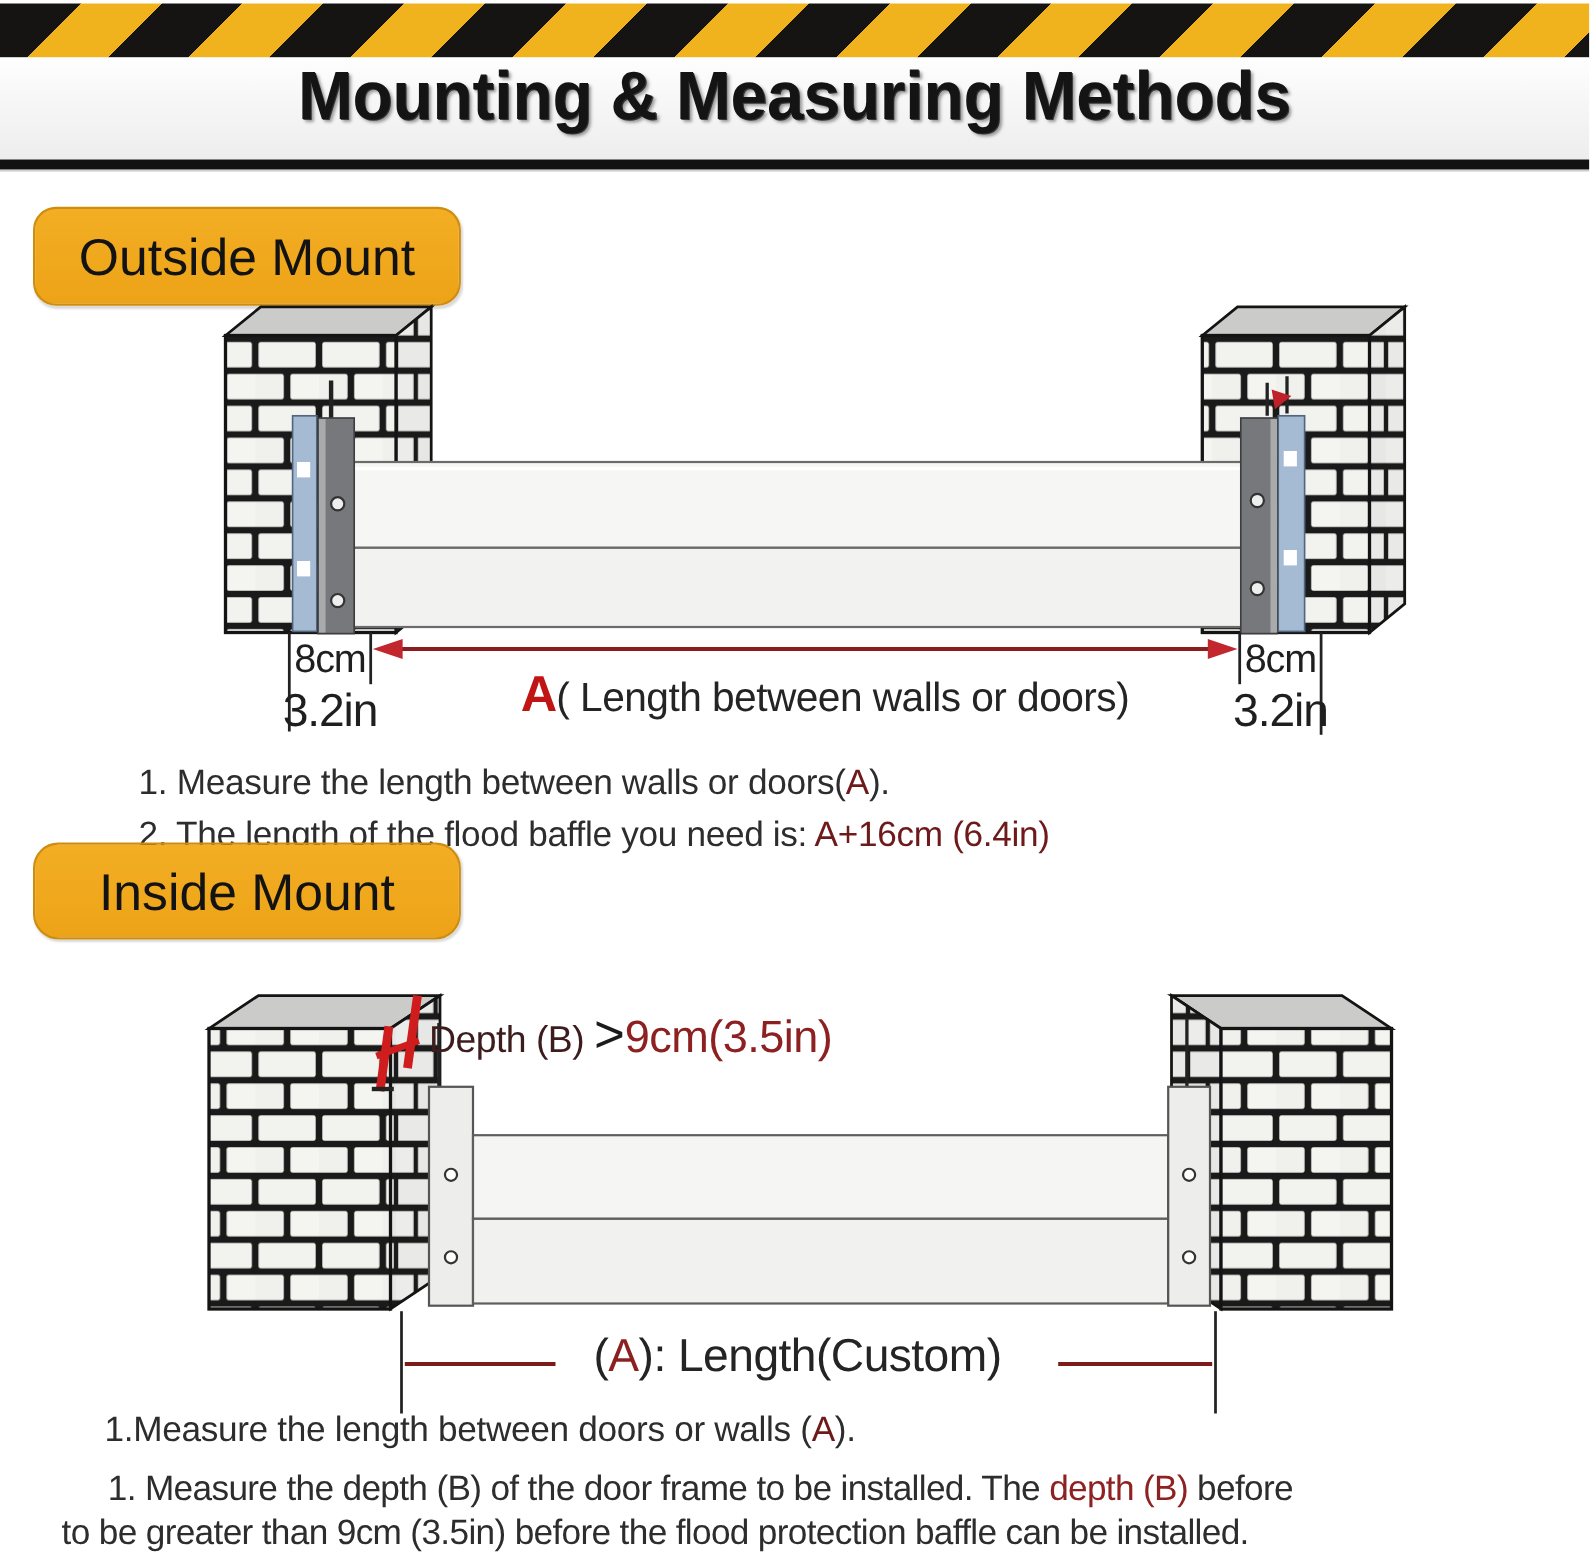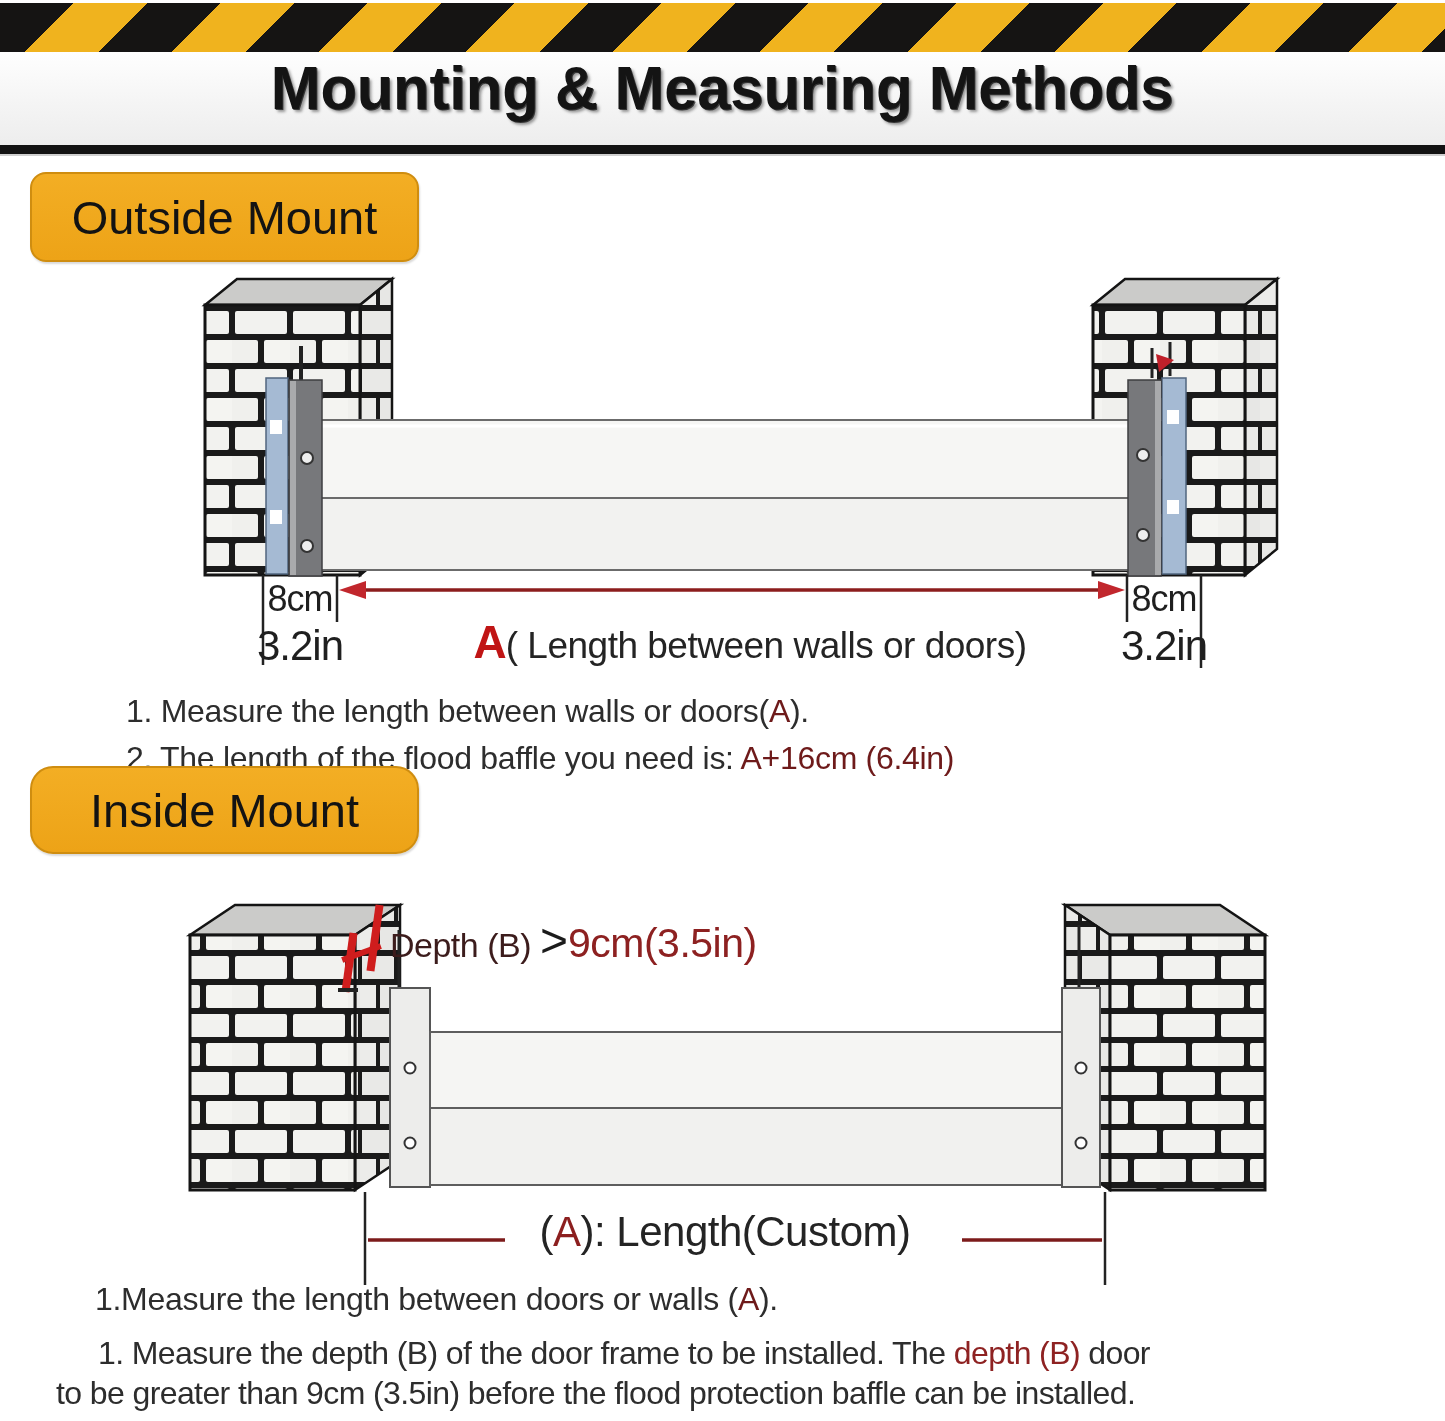--- a/index.html
+++ b/index.html
@@ -14,21 +14,21 @@
   .pagetitle{font-size:62px;font-weight:bold;letter-spacing:0px;color:#141414;
       transform:scaleX(.96);white-space:nowrap;
       text-shadow:3px 3px 3px rgba(0,0,0,.38), 1px 1px 0 #555;}
   .blackbar{left:0;top:145px;width:1445px;height:9px;background:#121212;
       box-shadow:0 2px 0 #cfcfcf;}
   .ylabel{width:385px;height:86px;background:linear-gradient(#f3ae24,#eda317);
       border:2px solid #cf8d10;border-radius:16px;display:flex;align-items:center;justify-content:center;
       font-size:47px;color:#131313;white-space:nowrap;box-shadow:1px 2px 2px rgba(0,0,0,.15);}
   .dimtxt{font-size:36px;color:#1f1f1f;text-align:center;white-space:nowrap;letter-spacing:-1px;}
   .dimtxt2{font-size:42px;color:#1f1f1f;text-align:center;white-space:nowrap;letter-spacing:-1px;}
-  .alabel{white-space:nowrap;text-align:center;margin-top:12px;}
+  .alabel{white-space:nowrap;text-align:center;}
   .alabel .bigA{font-size:46px;font-weight:bold;color:#c01515;letter-spacing:-1px;}
   .alabel .atxt{font-size:37px;color:#242424;letter-spacing:-0.5px;}
   .step{font-size:32px;color:#2d2d2d;white-space:nowrap;letter-spacing:-0.3px;}
   .step .red{color:#6e1a1a;}
   .step32{font-size:32px;color:#2d2d2d;white-space:nowrap;letter-spacing:-0.6px;}
   .step32 .red{color:#8e2222;}
   .depthlbl{white-space:nowrap;}
   .depthlbl .d1{font-size:34px;color:#3c1c1c;letter-spacing:-0.5px;}
   .depthlbl .gt{font-size:48px;color:#1b1b1b;}
   .depthlbl .d2{font-size:41px;color:#8d2121;letter-spacing:-0.5px;}
@@ -58,21 +58,21 @@
     </defs>
   </svg>
 
   <div class="abs banner"></div>
 
   <div class="abs titleband">
     <div class="pagetitle">Mounting &amp; Measuring Methods</div>
   </div>
   <div class="abs blackbar"></div>
 
-  <div class="abs ylabel" style="left:30px;top:172px;">
+  <div class="abs ylabel" style="left:30px;top:188px;border-radius:21px;">
     <span>Outside Mount</span>
   </div>
 
   <svg class="abs" style="left:0;top:250px;" width="1445" height="420" viewBox="0 0 1445 420">
 
     <g>
       <polygon points="205,55 360,55 392,29 237,29" fill="#cbcbc9" stroke="#141414" stroke-width="2.5"></polygon>
       <polygon points="360,55 392,29 392,299 360,325" fill="url(#brkS)" stroke="#141414" stroke-width="2.5"></polygon>
       <rect x="205" y="55" width="155" height="270" fill="url(#brk)" stroke="#141414" stroke-width="3"></rect>
     </g>
@@ -198,19 +198,19 @@
     <span class="d1">Depth (B) </span><span class="gt">&gt;</span><span class="d2">9cm(3.5in)</span>
   </div>
   <div class="abs lencustom" style="left:500px;top:1208px;width:450px;">
     <span>(</span><span class="redA">A</span><span>): Length(Custom)</span>
   </div>
 
   <div class="abs step" style="left:95px;top:1281px;">
     <span>1.Measure the length between doors or walls (</span><span class="red">A</span><span>).</span>
   </div>
   <div class="abs step32" style="left:98px;top:1335px;">
-    <span>1. Measure the depth (B) of the door frame to be installed. The </span><span class="red">depth (B)</span><span> door</span>
+    <span>1. Measure the depth (B) of the door frame to be installed. The </span><span class="red">depth (B)</span><span> before</span>
   </div>
   <div class="abs step32" style="left:56px;top:1375px;">
     <span>to be greater than 9cm (3.5in) before the flood protection baffle can be installed.</span>
   </div>
 
 </div>
 
 </body></html>

